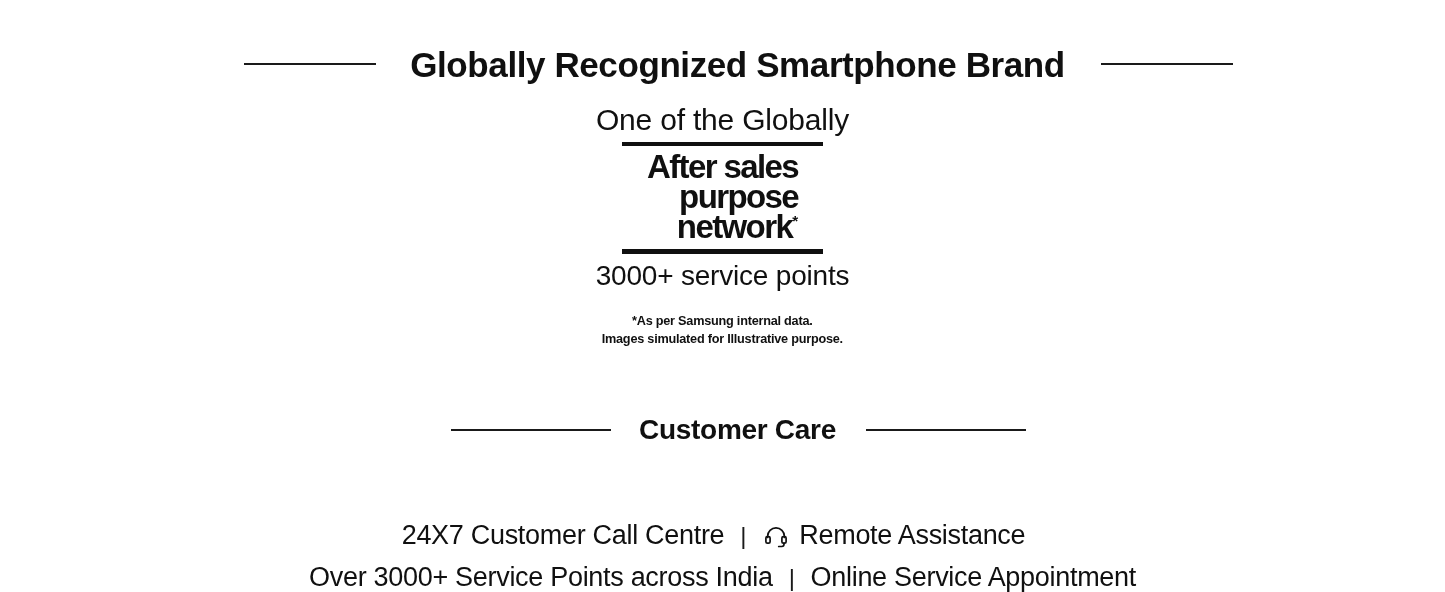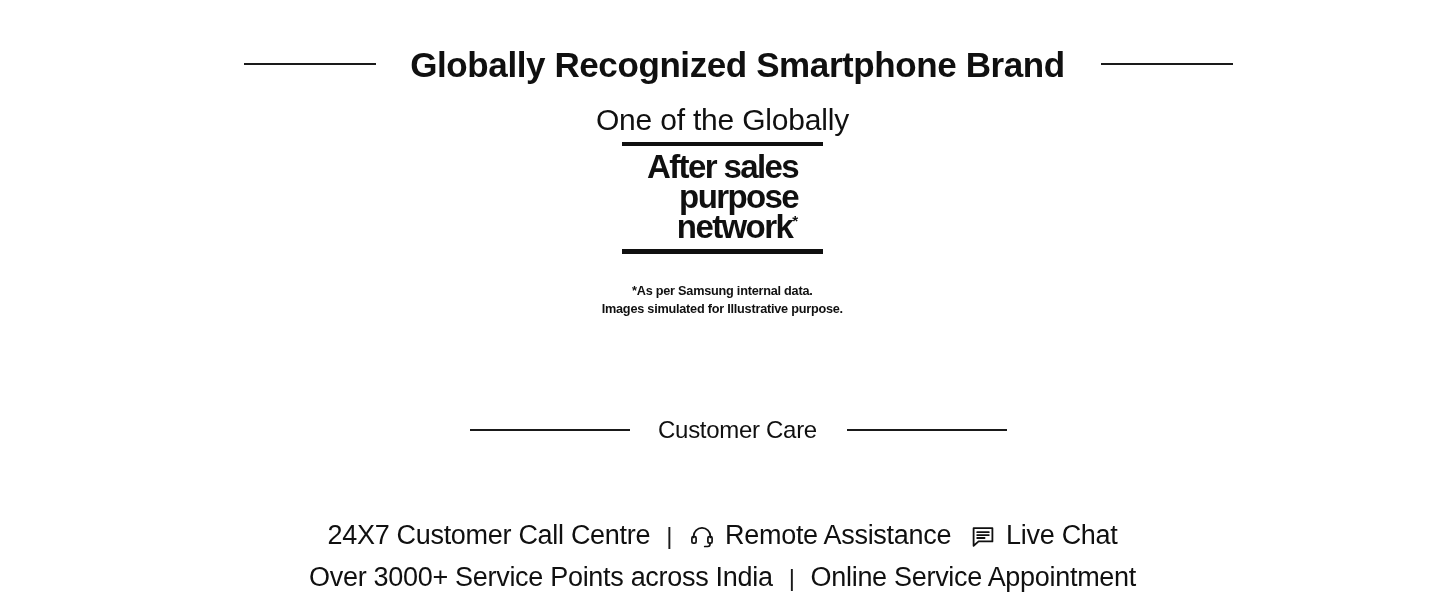--- a/index.html
+++ b/index.html
@@ -118,22 +118,22 @@
     right: 0;
     height: 52px;
   }
   #care-heading-band .rule {
     width: 160px;
     border-top-width: 2px;
   }
   #care-heading-band .rule.left  { margin-right: 28px; }
   #care-heading-band .rule.right { margin-left: 30px; }
   .care-heading-text {
-    font-size: 24px;
-    font-weight: 400;
+    font-size: 28px;
+    font-weight: 700;
     letter-spacing: -0.3px;
     white-space: nowrap;
     line-height: 1;
   }
 
   
   #care-features {
     position: absolute;
     top: 475px;
     left: 0;
@@ -194,20 +194,21 @@
   <div class="kv-rule"></div>
 
   <div class="kv-headline">
     <span class="line1">After sales</span>
     <span class="line2">purpose</span>
     <span class="line3"><span>network</span><sup>*</sup></span>
   </div>
 
   <div class="kv-rule bottom"></div>
 
+  <div class="kv-points">3000+ service points</div>
 
   <div class="kv-disclaimer">
     <span>*As per Samsung internal data.</span>
     <span>Images simulated for Illustrative purpose.</span>
   </div>
 
 </div>
 
 <div id="care-heading-band" class="rule-heading">
   <span class="rule left"></span>
@@ -232,31 +233,20 @@
           <rect x="2.9" y="12.6" width="4.2" height="6.6" rx="1.5"></rect>
           <rect x="18.9" y="12.6" width="4.2" height="6.6" rx="1.5"></rect>
           <path d="M21 19.2v1.1a2.2 2.2 0 0 1-2.2 2.2h-3.1"></path>
         </svg>
       </span>
       <span>Remote Assistance</span>
     </span>
 
     <span class="feature-gap"></span>
 
-    <span class="feature-item">
-      <span class="feature-icon">
-        <svg width="26" height="26" viewBox="0 0 26 26" fill="none" stroke="#101010" stroke-width="1.8" stroke-linecap="round" stroke-linejoin="round">
-          <path d="M3.6 4.2h18.8v13.2H8.6l-5 4.4v-4.4H3.6z"></path>
-          <line x1="7.2" y1="8.2" x2="18.8" y2="8.2"></line>
-          <line x1="7.2" y1="11.1" x2="18.8" y2="11.1"></line>
-          <line x1="7.2" y1="14.0" x2="14.6" y2="14.0"></line>
-        </svg>
-      </span>
-      <span>Live Chat</span>
-    </span>
 
   </div>
 
   <div class="feature-row">
 
     <span class="feature-item">
       <span>Over 3000+ Service Points across India</span>
     </span>
 
     <span class="feature-sep">|</span>

